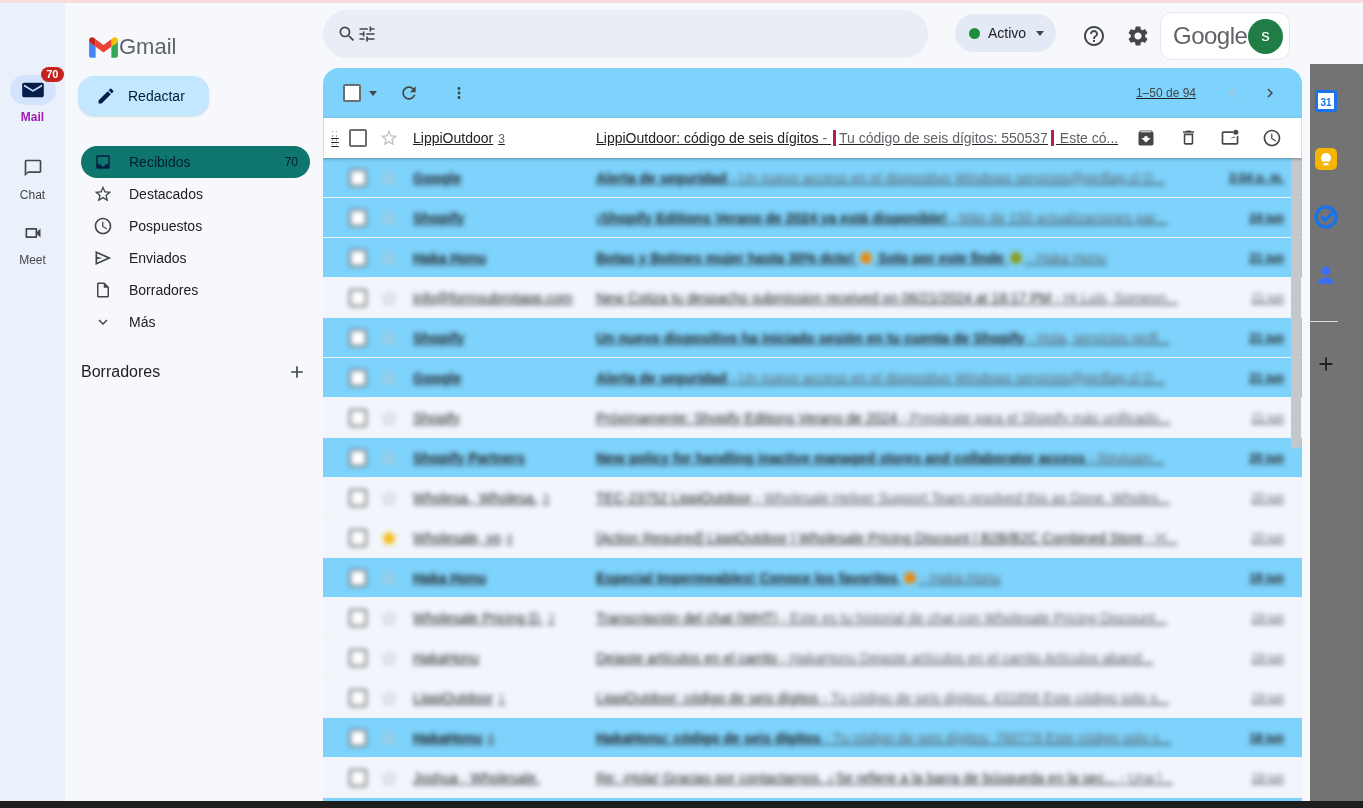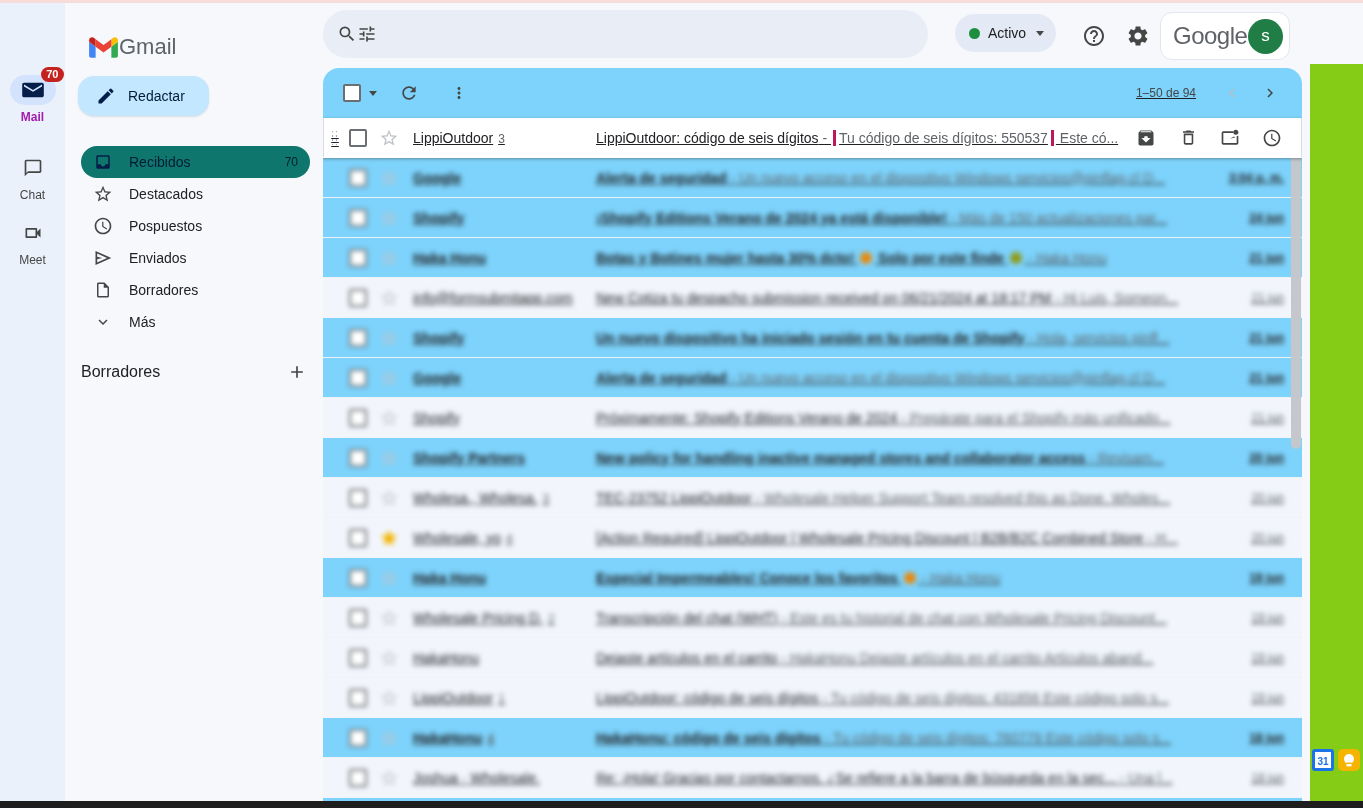--- a/index.html
+++ b/index.html
@@ -75,21 +75,21 @@
   .unread .datecell { font-weight:700; color:#202124; }
   .actions { flex:none; display:none; align-items:center; gap:22px; padding:0 10px 0 16px; }
   .actions.show { display:flex; }
   .act { width:20px; height:20px; display:flex; align-items:center; justify-content:center; cursor:pointer; }
   .redbox { border:3px solid #be185d; padding:0 3px; margin:0 2px; color:#5f6368; }
   .dot { display:inline-block; width:12px; height:12px; border-radius:50%; vertical-align:-1px; margin:0 2px; }
 
   .scroll-thumb { position:absolute; top:54px; right:1px; width:10px; height:327px; background:#c4c7cb; border-radius:5px; }
 
   
-  .rightrail { position:absolute; top:64px; right:0; width:53px; height:738px; background:#84cc16; display:flex; flex-direction:row; align-items:flex-end; padding-top:21px; }
+  .rightrail { position:absolute; top:64px; right:0; width:53px; height:738px; background:#737373; display:flex; flex-direction:column; align-items:flex-start; padding-top:21px; }
   .rr-ic { width:32px; height:32px; display:flex; align-items:center; justify-content:center; margin-bottom:26px; cursor:pointer; }
   .rr-divider { width:28px; height:1px; background:#d9dce1; margin:4px 0 26px; }
 
   svg { display:block; }
 </style>
 </head>
 <body>
 
 <div class="top-strip"></div>
 

